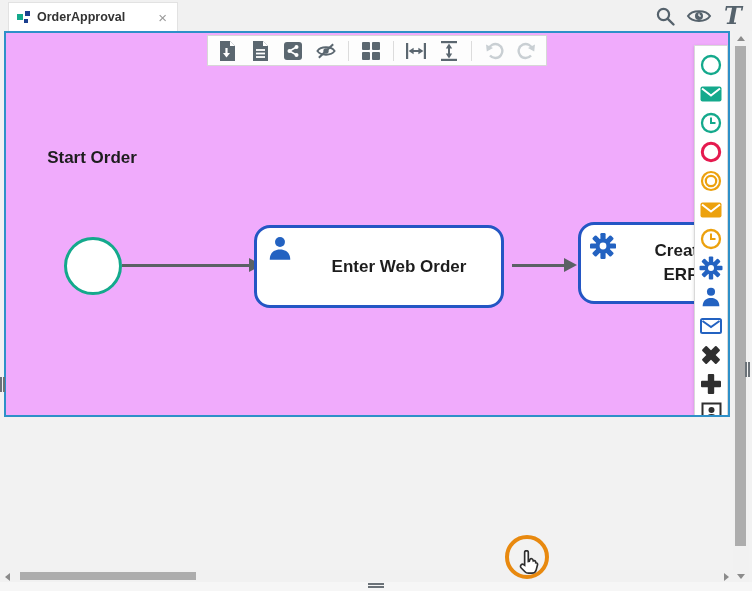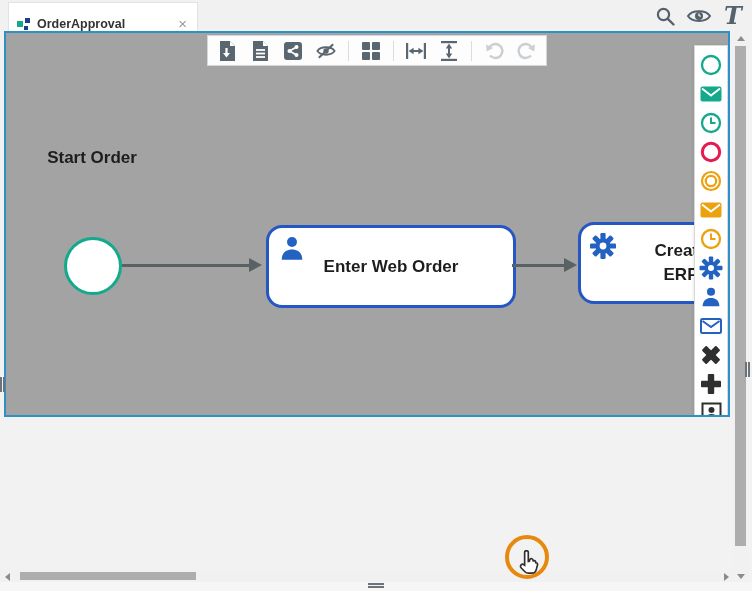--- a/index.html
+++ b/index.html
@@ -1,32 +1,32 @@
 <!DOCTYPE html>
 <html><head>
 <meta charset="utf-8">
 <style>
   * { margin:0; padding:0; box-sizing:border-box; }
   html,body { width:752px; height:591px; overflow:hidden;
     font-family:"Liberation Sans", sans-serif; background:#f2f2f2; }
 
   
   .tabbar { position:absolute; left:0; top:0; width:752px; height:31px; background:#f1f1f1; }
-  .tab { position:absolute; left:8px; top:2px; width:190px; height:29px; background:#ffffff;
-    border:1px solid #e2e2e2; border-bottom:none; display:flex; align-items:flex-end; padding:0 8px; }
+  .tab { position:absolute; left:8px; top:2px; width:170px; height:29px; background:#ffffff;
+    border:1px solid #e2e2e2; border-bottom:none; display:flex; align-items:center; padding:0 8px; }
   .tab-title { font-size:12.5px; font-weight:bold; color:#333; margin-left:7px; flex:1; }
   .tab-close { color:#9a9a9a; font-size:15px; line-height:15px; cursor:pointer; padding:0 2px; }
   .topbar-icons { position:absolute; right:6px; top:2px; height:28px; display:flex; align-items:center; gap:8px; }
   .ttool { width:26px; height:26px; display:flex; align-items:center; justify-content:center; }
   .text-tool-glyph { font-family:"DejaVu Serif", serif; font-style:italic; font-weight:bold;
     font-size:24px; color:#55626c; line-height:24px; }
 
   
   .canvas { position:absolute; left:4px; top:31px; width:726px; height:386px;
-    background:#a3a3a3; border:2px solid #2e90c8; overflow:hidden; }
+    background:#f0abfc; border:2px solid #2e90c8; overflow:hidden; }
 
   
   .fl-toolbar { position:absolute; left:201px; top:2px; width:340px; height:31px; background:#fdfdfd;
     border:1px solid #d7d7d7; display:flex; align-items:center; justify-content:center; gap:11px; z-index:10; }
   .tb-btn { width:22px; height:22px; display:flex; align-items:center; justify-content:center; cursor:pointer; }
   .tb-sep { width:1px; height:20px; background:#dcdcdc; }
 
   
   .palette { position:absolute; left:688px; top:12px; width:34px; height:492px; background:#ffffff;
     border:1px solid #d9d9d9; box-shadow:0 1px 3px rgba(0,0,0,.15); z-index:10;
@@ -199,21 +199,21 @@
 
   <div class="start-label">
     <div>Start Order</div>
   </div>
 
   <div class="start-event"></div>
 
   <div class="conn" style="left:116px; width:128px;"></div>
   <div class="conn-head" style="left:243px;"></div>
 
-  <div class="task" style="left:260px; top:192px; width:250px; height:83px;">
+  <div class="task" style="left:248px; top:192px; width:250px; height:83px;padding-left:20px;">
     <span class="task-icon">
       <svg width="26" height="27" viewBox="0 0 24 25">
         <circle cx="12" cy="6.5" r="4.6" fill="#2362c1"></circle>
         <path d="M2.5,23 C2.5,16.5 6.5,13.5 12,13.5 C17.5,13.5 21.5,16.5 21.5,23 Z" fill="#2362c1"></path>
       </svg>
     </span>
     <div class="task-label">Enter Web Order</div>
   </div>
 
   <div class="conn" style="left:506px; width:53px;"></div>

